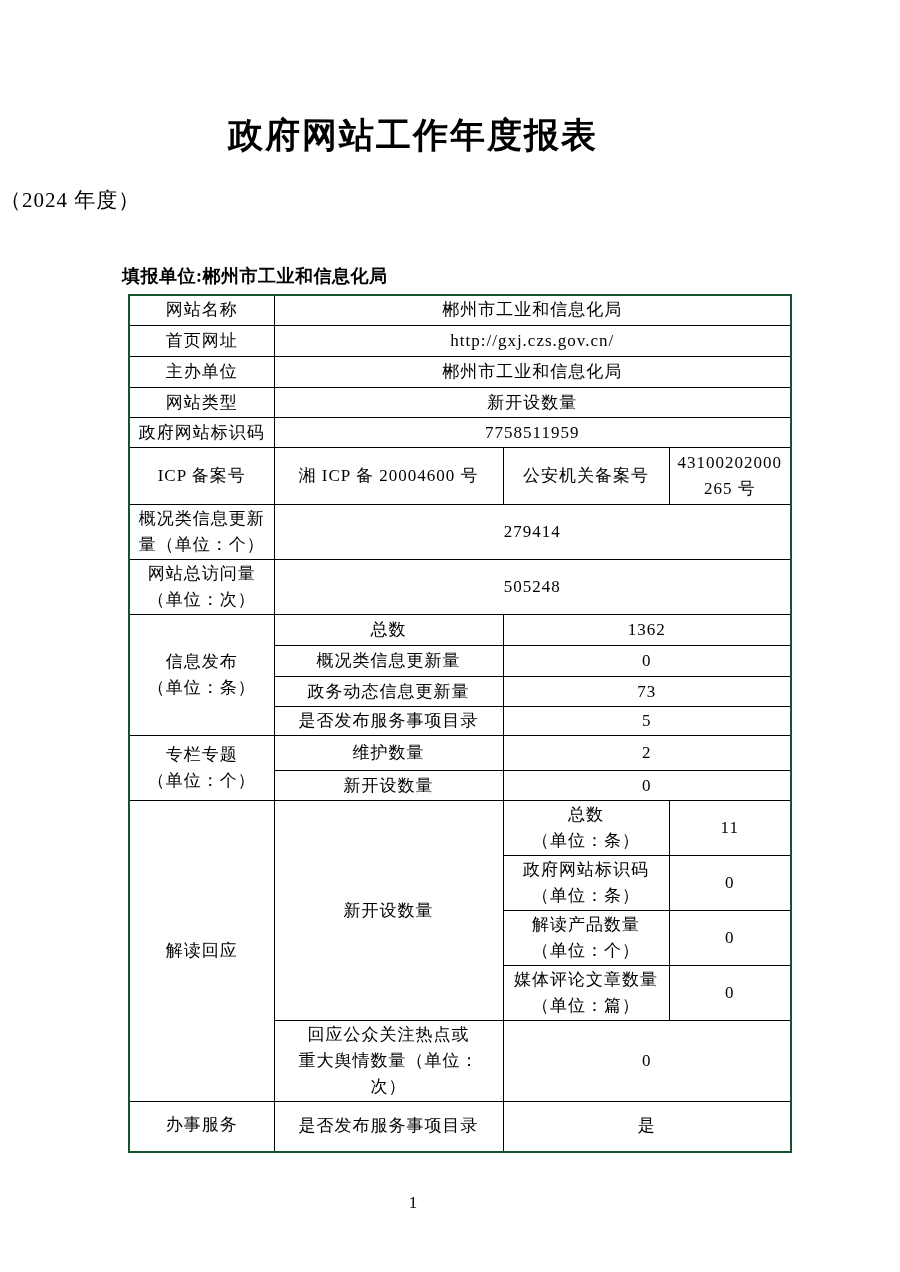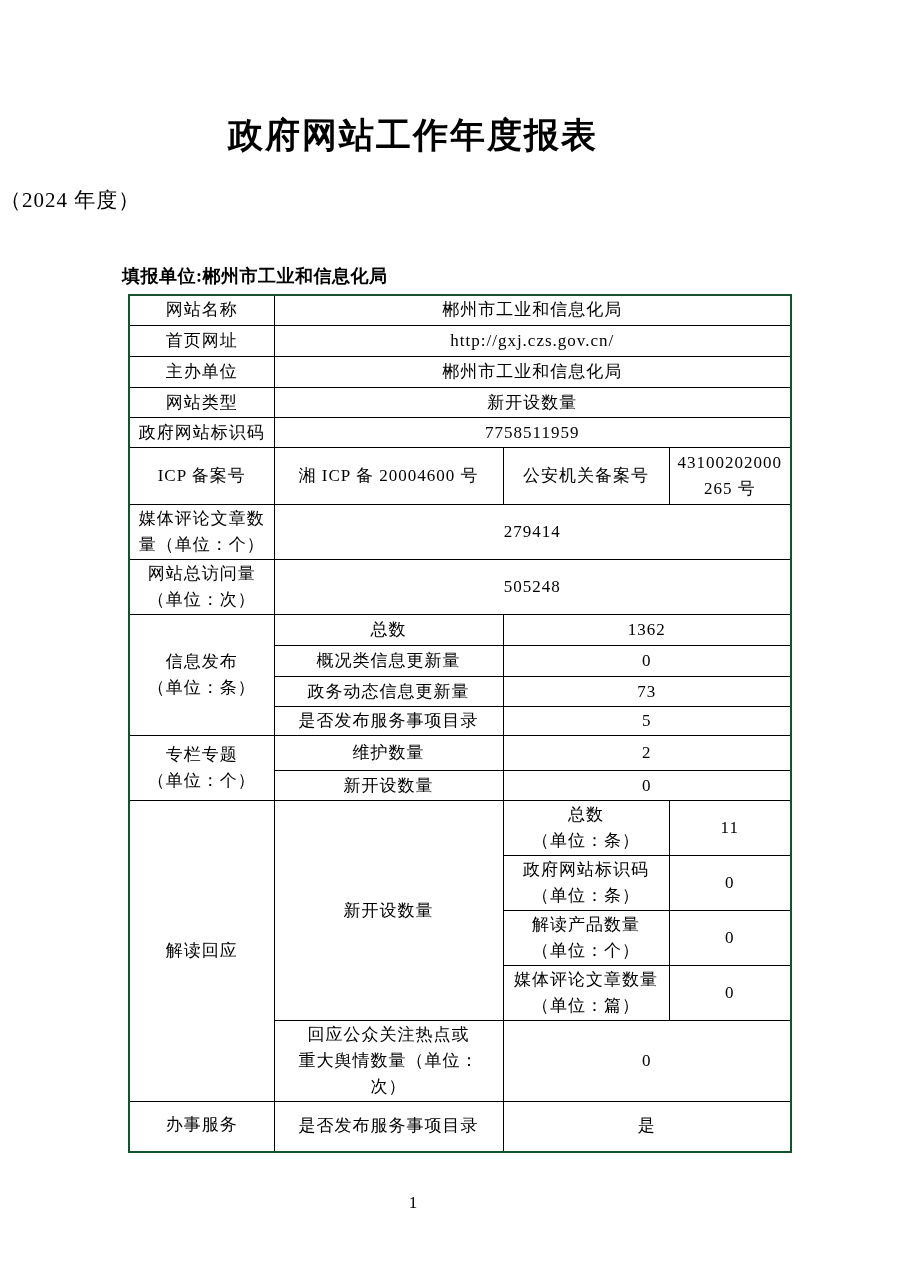--- a/index.html
+++ b/index.html
@@ -77,21 +77,21 @@
 
     <tr class="h57">
       <td>ICP 备案号</td>
       <td>湘 ICP 备 20004600 号</td>
       <td>公安机关备案号</td>
       <td class="pre">43100202000
 265 号</td>
     </tr>
 
     <tr class="h54">
-      <td class="tal">媒体评论文章数量（单位：个）</td>
+      <td class="tal">概况类信息更新量（单位：个）</td>
       <td colspan="3">279414</td>
     </tr>
     <tr class="h55">
       <td class="tal">网站总访问量（单位：次）</td>
       <td colspan="3">505248</td>
     </tr>
 
     <tr class="h31">
       <td rowspan="4" class="pre">信息发布
 （单位：条）</td>

